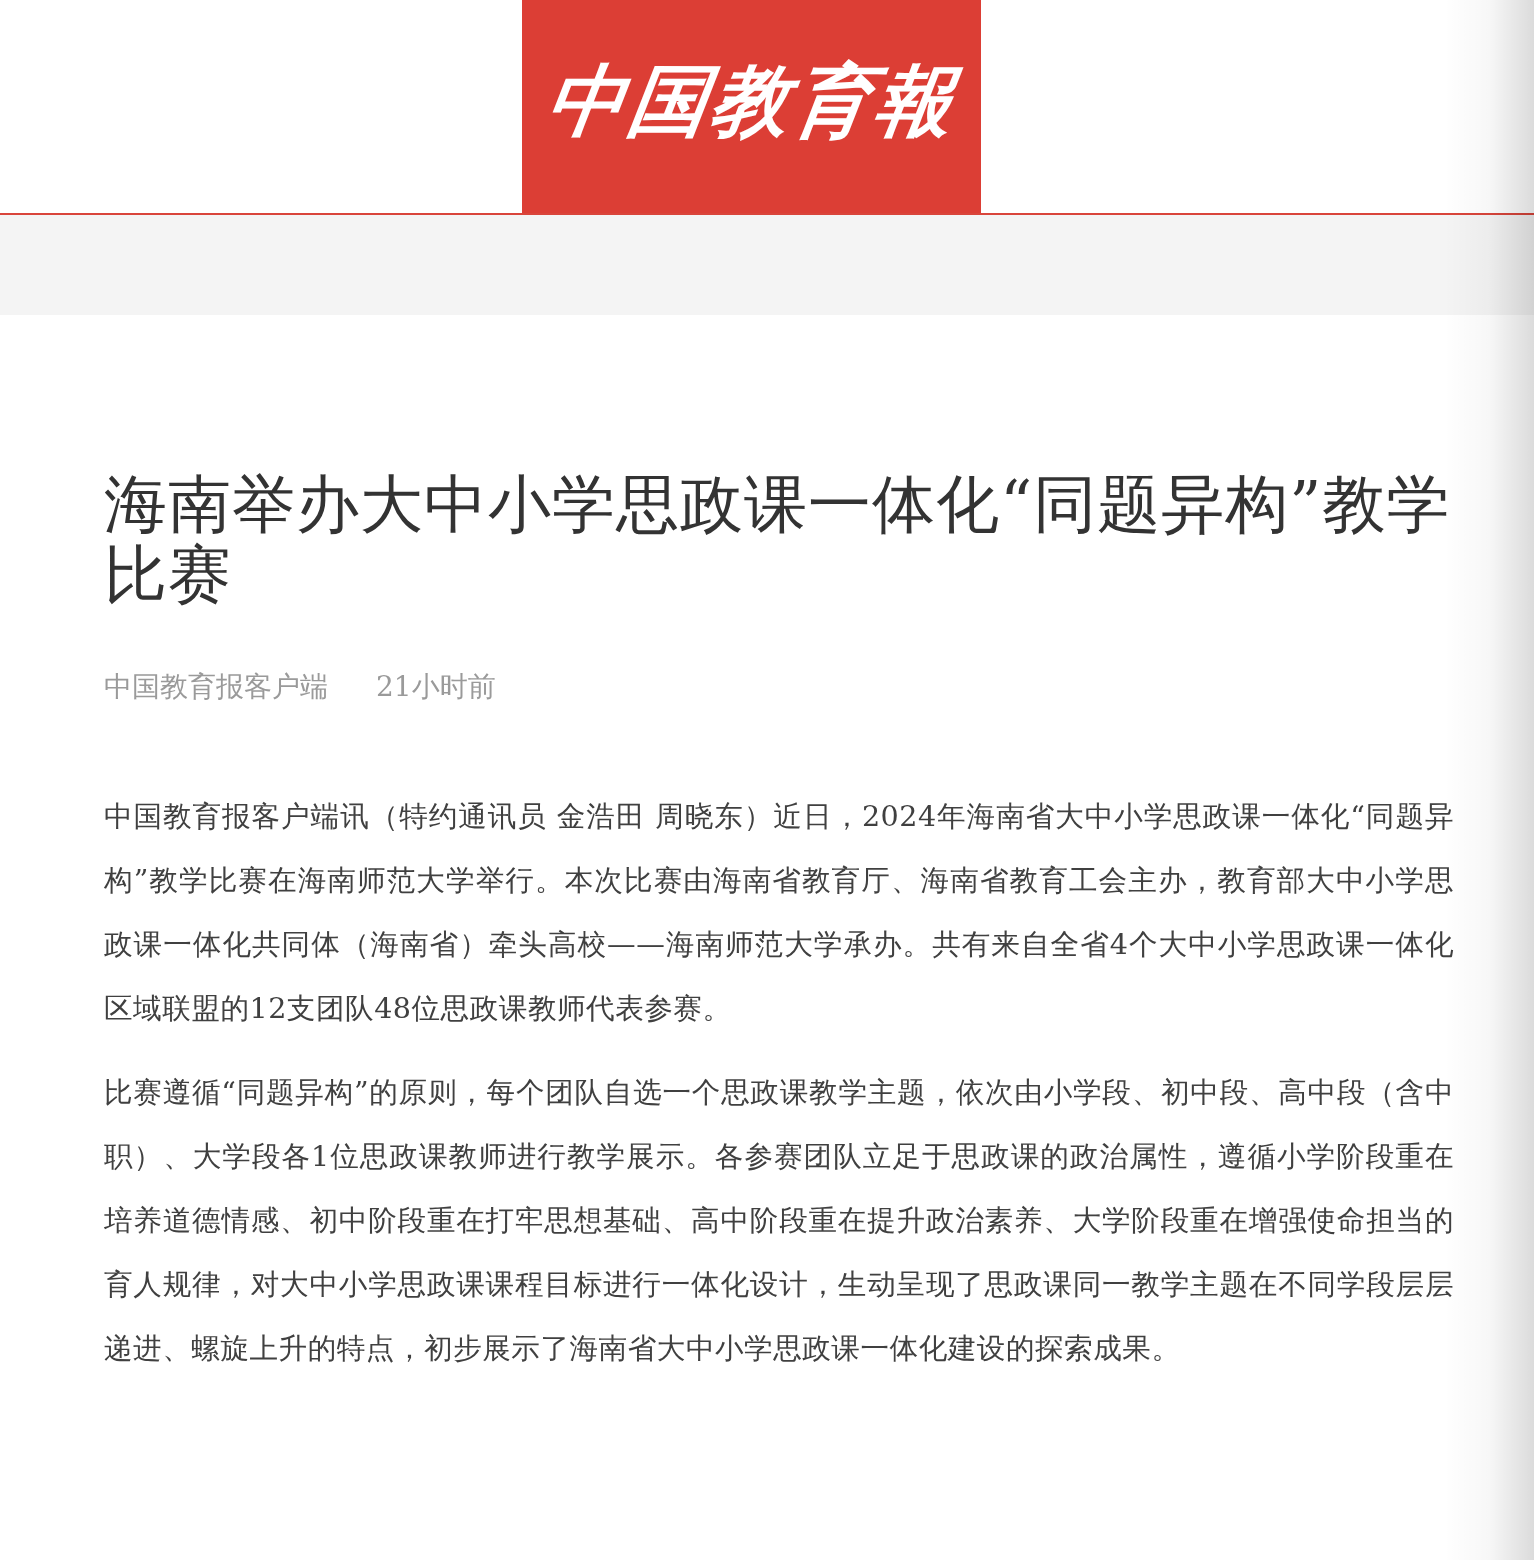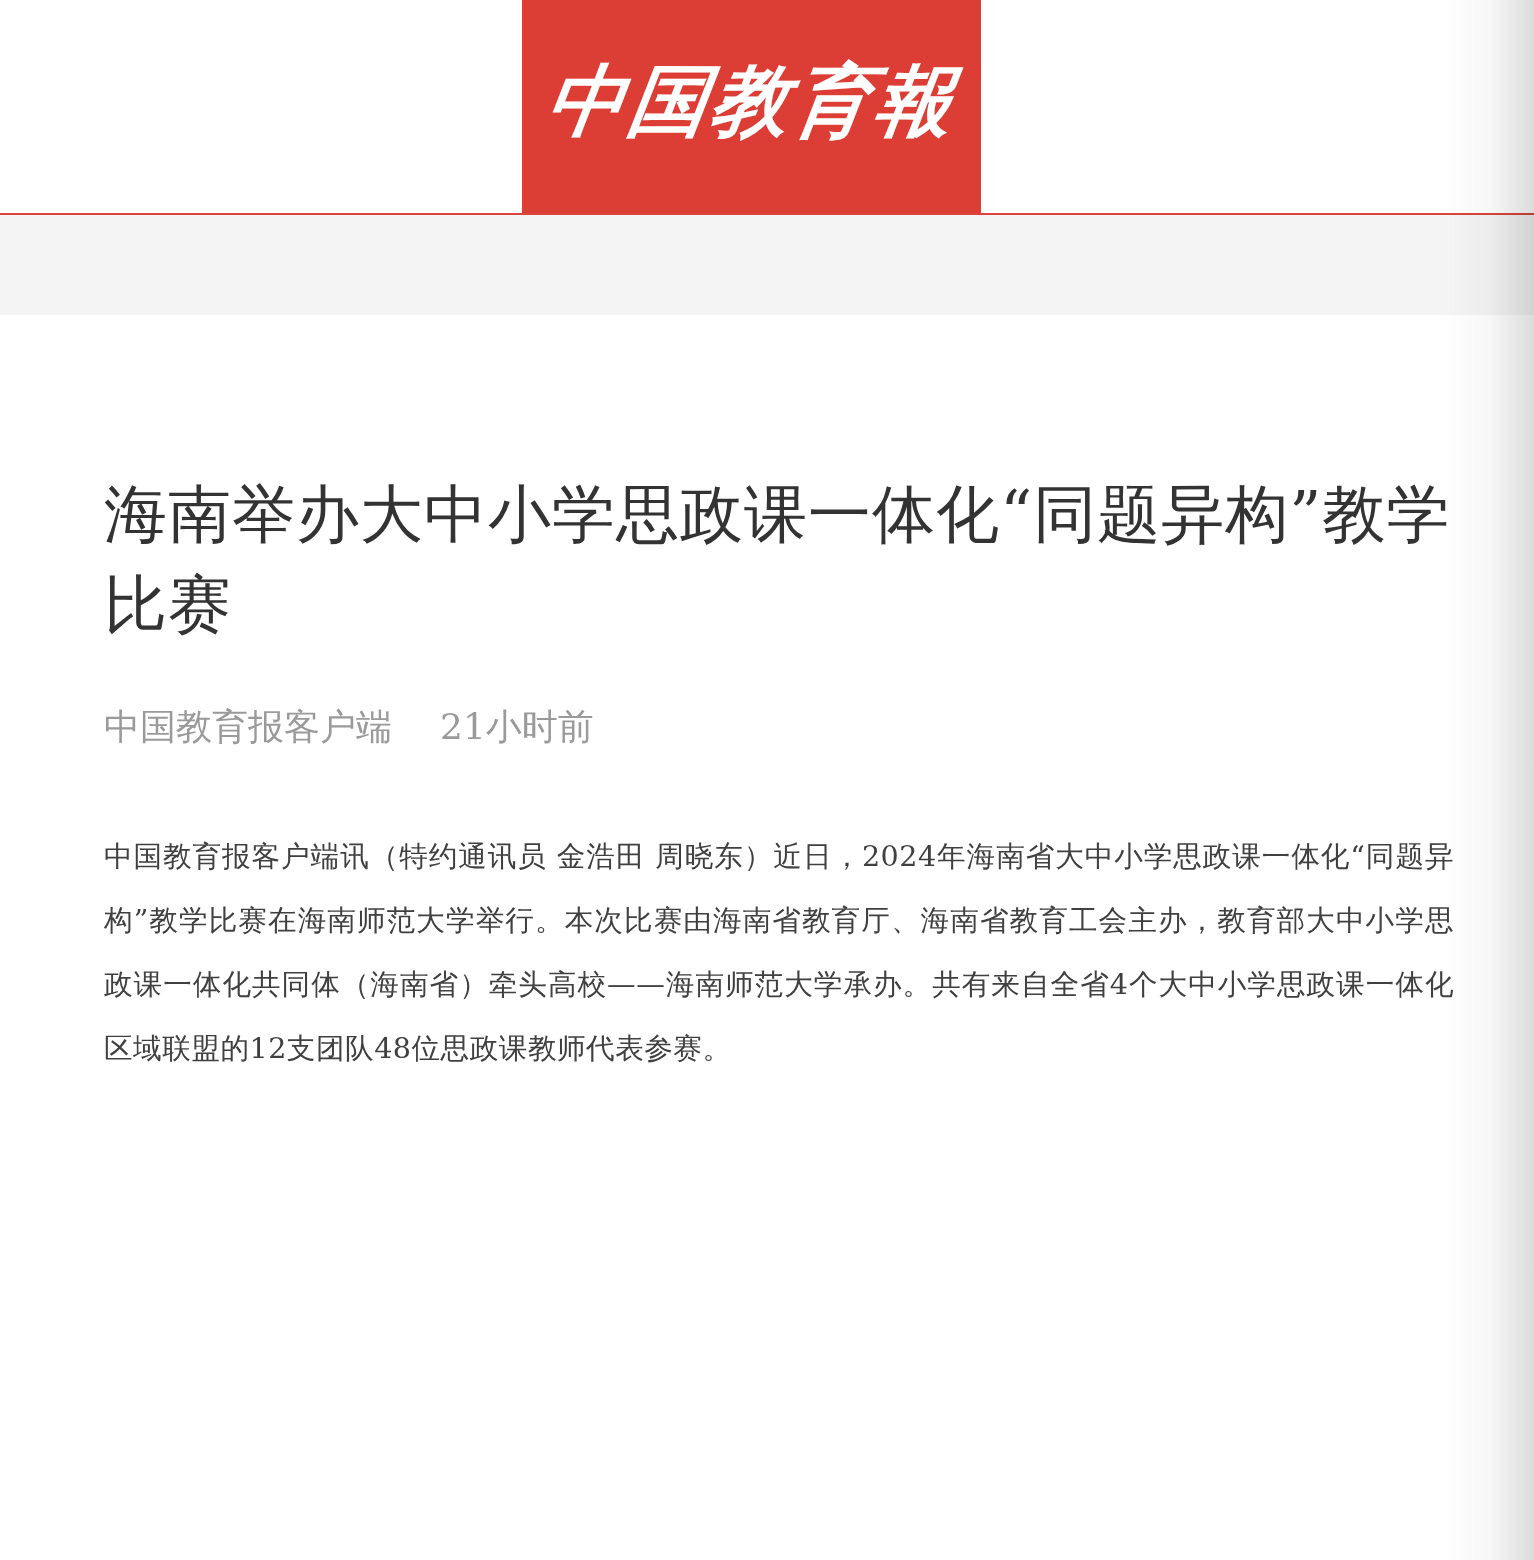--- a/index.html
+++ b/index.html
@@ -68,28 +68,28 @@
     .article {
       position: absolute;
       left: 104px;
       top: 470px;
       width: 1350px;
     }
     .title {
       margin: 0;
       color: #333333;
       font-size: 63px;
-      line-height: 90px;
+      line-height: 70px;
       font-weight: normal;
       letter-spacing: 1px;
     }
     .meta {
       margin-top: 52px;
       color: #9a9a9a;
-      font-size: 36px;
+      font-size: 28px;
       line-height: 50px;
     }
     .meta .time {
       margin-left: 48px;
     }
     .body {
       margin-top: 72px;
     }
     .para {
       margin: 0 0 20px 0;
@@ -111,16 +111,17 @@
 <div class="red-rule"></div>
 <div class="grey-band"></div>
 
 <main class="article">
   <h1 class="title">海南举办大中小学思政课一体化“同题异构”教学比赛</h1>
   <div class="meta">
     <span>中国教育报客户端</span><span class="time">21小时前</span>
   </div>
   <div class="body">
     <p class="para">中国教育报客户端讯（特约通讯员 金浩田 周晓东）近日，2024年海南省大中小学思政课一体化“同题异构”教学比赛在海南师范大学举行。本次比赛由海南省教育厅、海南省教育工会主办，教育部大中小学思政课一体化共同体（海南省）牵头高校——海南师范大学承办。共有来自全省4个大中小学思政课一体化区域联盟的12支团队48位思政课教师代表参赛。</p>
+    <p class="para">比赛遵循“同题异构”的原则，每个团队自选一个思政课教学主题，依次由小学段、初中段、高中段（含中职）、大学段各1位思政课教师进行教学展示。各参赛团队立足于思政课的政治属性，遵循小学阶段重在培养道德情感、初中阶段重在打牢思想基础、高中阶段重在提升政治素养、大学阶段重在增强使命担当的育人规律，对大中小学思政课课程目标进行一体化设计，生动呈现了思政课同一教学主题在不同学段层层递进、螺旋上升的特点，初步展示了海南省大中小学思政课一体化建设的探索成果。</p>
   </div>
 </main>
 
 <div class="edge-shadow"></div>
 
 </body></html>

